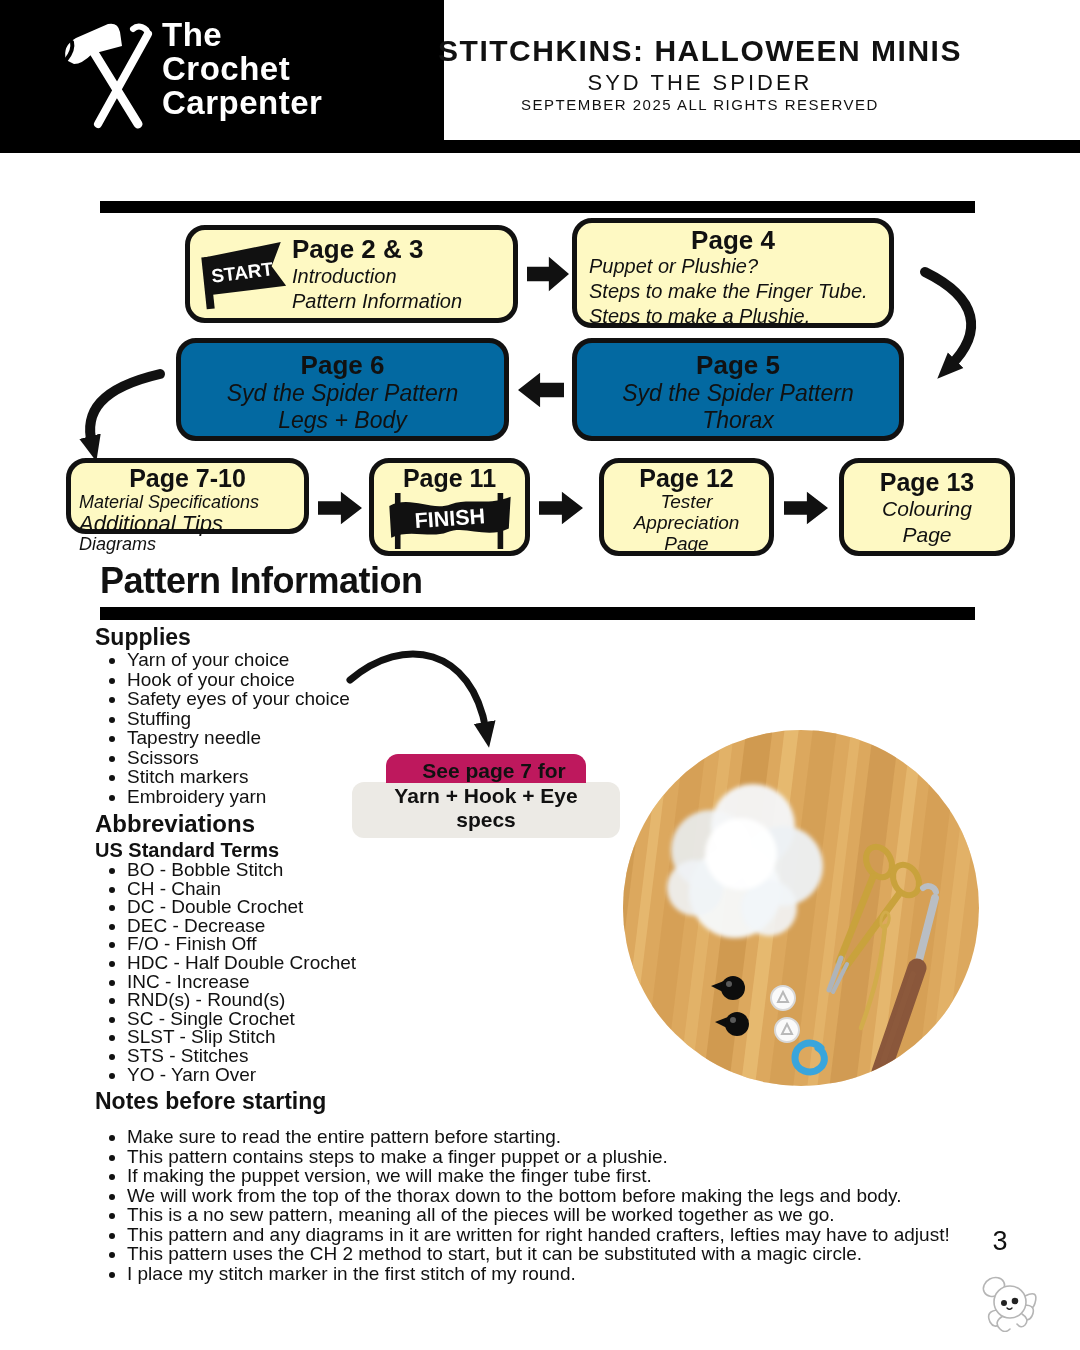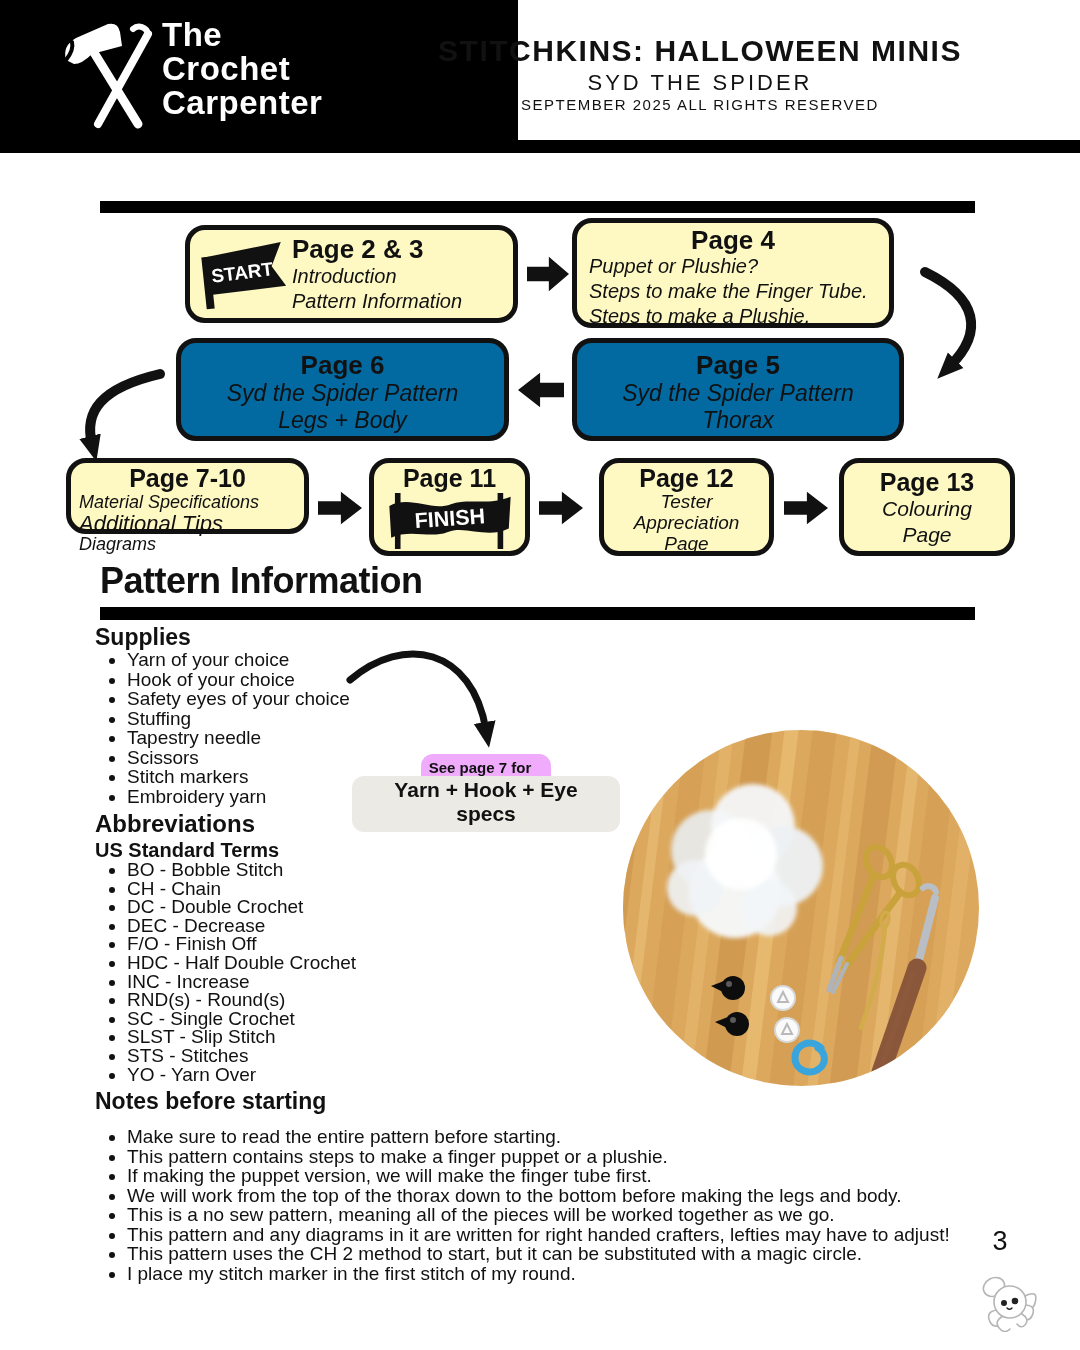--- a/index.html
+++ b/index.html
@@ -2,21 +2,21 @@
 <html><head>
 <meta charset="utf-8">
 <style>
   html,body { margin:0; padding:0; background:#888; }
   .page {
     position:relative; width:1080px; height:1350px; margin:0 auto;
     background:#ffffff; overflow:hidden;
     font-family:"Liberation Sans", sans-serif; color:#111;
   }
   
-  .logo-box { position:absolute; left:0; top:0; width:518px; height:140px; background:#000;text-decoration:underline; }
+  .logo-box { position:absolute; left:0; top:0; width:444px; height:140px; background:#000;text-decoration:underline; }
   .logo-icon { position:absolute; left:52px; top:12px; }
   .logo-text { position:absolute; left:162px; top:18px; color:#fff; font-weight:bold;
                font-size:33px; line-height:34px; letter-spacing:0.5px; }
   .title-wrap { position:absolute; left:320px; top:0; width:760px; height:140px; text-align:center; }
   .doc-title { position:absolute; left:0; right:0; top:34px; font-size:30px; font-weight:bold; letter-spacing:1.5px; }
   .doc-subtitle { position:absolute; left:0; right:0; top:70px; font-size:22px; letter-spacing:3px; }
   .doc-copyright { position:absolute; left:0; right:0; top:96px; font-size:15px; letter-spacing:1.5px; }
   .header-bar { position:absolute; left:0; top:140px; width:1080px; height:13px; background:#000; }
 
   
@@ -41,22 +41,22 @@
   .overlay-svg { position:absolute; left:0; top:0; width:1080px; height:1350px; pointer-events:none; }
 
   
   .blist { margin:0; padding-left:32px; list-style:disc; position:absolute; }
   .blist li { font-size:19px; line-height:19.5px; }
   .sub-heading { position:absolute; font-size:23px; font-weight:800; }
   .sub-heading2 { position:absolute; font-size:20px; font-weight:800; }
 
   
   .badge { position:absolute; left:352px; top:754px; width:268px; text-align:center; }
-  .badge .b1 { display:inline-block; background:#f0abfc; border-radius:12px 12px 0 0;
-               font-weight:bold; font-size:15px; padding:5px 20px 0 8px; }
+  .badge .b1 { display:inline-block; background:#be185d; border-radius:12px 12px 0 0;
+               font-weight:bold; font-size:21px; padding:5px 20px 0 36px; }
   .badge .b2 { display:block; background:#ECEAE5; border-radius:12px;
                font-weight:bold; font-size:21px; padding:2px 10px 6px 10px; margin-top:-1px; }
 
   
   .photo-circle { position:absolute; left:623px; top:730px; width:356px; height:356px;
                   border-radius:50%; overflow:hidden; }
 
   .page-number { position:absolute; left:960px; top:1226px; width:80px; text-align:center; font-size:27px; }
   .spider-icon { position:absolute; left:972px; top:1270px; }
 </style>

